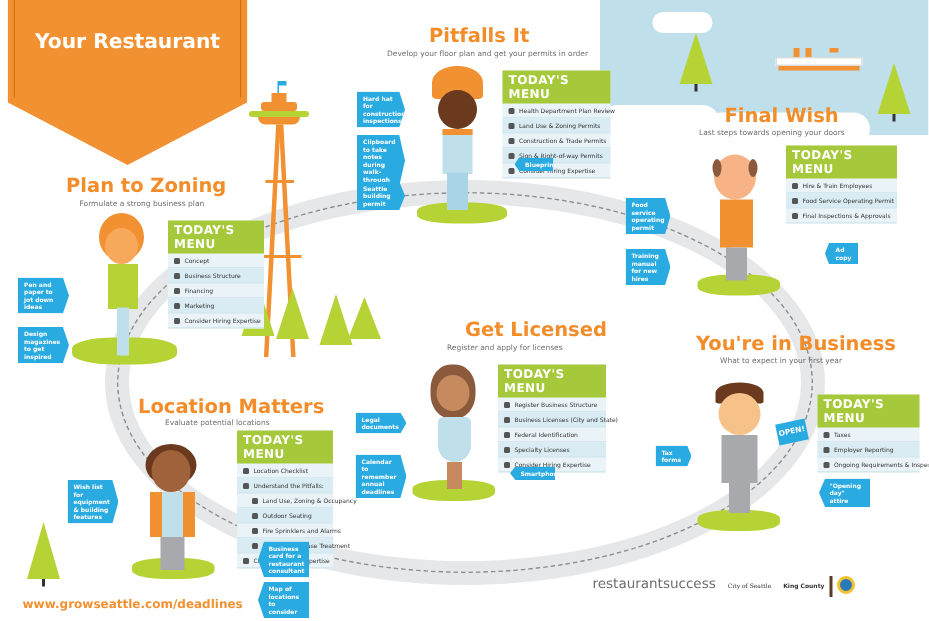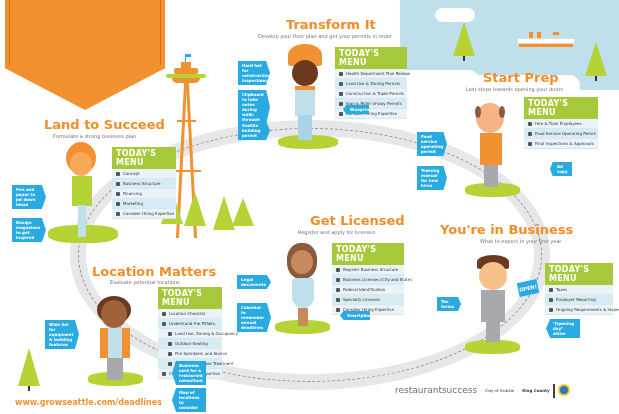--- a/index.html
+++ b/index.html
@@ -72,20 +72,21 @@
   <div class="abs" style="left:20px;top:4px;width:4px;height:6px;background:#f29131;"></div>
   <div class="abs" style="left:36px;top:4px;width:6px;height:3px;background:#f29131;"></div>
 </div>
 
 <div class="ring"></div>
 <div class="ring-dash"></div>
 
 <div class="banner"></div>
 <div class="banner-inner"></div>
 <div class="banner-title">
+  <div>Your Restaurant</div>
 </div>
 
 <div>
   <div class="needle-leg" style="left:174px;top:68px;width:24px;height:6px;border-radius:2px;"></div>
   <div class="needle-leg" style="left:181px;top:62px;width:10px;height:6px;"></div>
   <div class="needle-leg" style="left:185px;top:54px;width:1px;height:8px;background:#29abe2;"></div>
   <div class="abs" style="left:186px;top:54px;width:5px;height:3px;background:#29abe2;"></div>
   <div class="abs" style="left:166px;top:74px;width:40px;height:4px;background:#b5d334;border-radius:2px;"></div>
   <div class="needle-leg" style="left:172px;top:78px;width:28px;height:5px;border-radius:0 0 6px 6px;"></div>
   <div class="needle-leg" style="left:180px;top:83px;width:3px;height:155px;transform:skewX(-3deg);"></div>
@@ -98,21 +99,21 @@
 <div class="tree" style="left:184px;top:192px;"></div>
 <div class="tree" style="left:213px;top:196px;"></div>
 <div class="tree" style="left:232px;top:198px;border-bottom-width:28px;"></div>
 <div class="tree" style="left:453px;top:22px;border-bottom-width:34px;"></div>
 <div class="trunk" style="left:463px;top:56px;"></div>
 <div class="tree" style="left:585px;top:42px;border-bottom-width:34px;"></div>
 <div class="trunk" style="left:595px;top:76px;"></div>
 <div class="tree" style="left:18px;top:348px;border-bottom-width:38px;"></div>
 <div class="trunk" style="left:28px;top:386px;"></div>
 
-<div class="sec-title" style="left:44px;top:117px;">Land to Succeed</div>
+<div class="sec-title" style="left:44px;top:117px;">Plan to Zoning</div>
 <div class="sec-sub" style="left:53px;top:133px;">Formulate a strong business plan</div>
 <div class="splat" style="left:48px;top:225px;width:70px;height:18px;"></div>
 <div>
   <div class="head" style="left:66px;top:142px;width:30px;height:32px;background:#f29131;"></div>
   <div class="head" style="left:70px;top:152px;width:22px;height:24px;background:#f7a85a;"></div>
   <div class="body-part" style="left:72px;top:176px;width:20px;height:30px;background:#b5d334;"></div>
   <div class="body-part" style="left:78px;top:205px;width:8px;height:32px;background:#bfe0ea;"></div>
 </div>
 <div class="menu" style="left:112px;top:147px;width:64px;">
   <div class="menu-head">TODAY'S MENU</div>
@@ -133,21 +134,21 @@
       <span>Marketing</span>
     </div>
   <div class="menu-item">
       <span class="ic"></span>
       <span>Consider Hiring Expertise</span>
     </div>
 </div>
 <div class="tag" style="left:12px;top:185px;width:34px;">Pen and paper to jot down ideas</div>
 <div class="tag" style="left:12px;top:218px;width:34px;">Design magazines to get inspired</div>
 
-<div class="sec-title" style="left:286px;top:17px;">Transform It</div>
+<div class="sec-title" style="left:286px;top:17px;">Pitfalls It</div>
 <div class="sec-sub" style="left:258px;top:33px;">Develop your floor plan and get your permits in order</div>
 <div class="splat" style="left:278px;top:135px;width:60px;height:14px;"></div>
 <div>
   <div class="head" style="left:288px;top:44px;width:34px;height:22px;background:#f29131;border-radius:50% 50% 10% 10%;"></div>
   <div class="head" style="left:292px;top:60px;width:26px;height:26px;background:#6b3a1e;"></div>
   <div class="body-part" style="left:295px;top:86px;width:20px;height:30px;background:#bfe0ea;border-top:4px solid #f29131;"></div>
   <div class="body-part" style="left:298px;top:115px;width:14px;height:25px;background:#a8d4e6;"></div>
 </div>
 <div class="menu" style="left:335px;top:47px;width:72px;">
   <div class="menu-head">TODAY'S MENU</div>
@@ -170,21 +171,21 @@
   <div class="menu-item">
       <span class="ic"></span>
       <span>Consider Hiring Expertise</span>
     </div>
 </div>
 <div class="tag" style="left:238px;top:61px;width:32px;">Hard hat for construction inspections</div>
 <div class="tag" style="left:238px;top:90px;width:32px;">Clipboard to take notes during walk-through</div>
 <div class="tag" style="left:238px;top:121px;width:32px;">Seattle building permit</div>
 <div class="tag left" style="left:343px;top:105px;width:26px;">Blueprints</div>
 
-<div class="sec-title" style="left:483px;top:70px;">Start Prep</div>
+<div class="sec-title" style="left:483px;top:70px;">Final Wish</div>
 <div class="sec-sub" style="left:466px;top:86px;">Last steps towards opening your doors</div>
 <div class="splat" style="left:465px;top:183px;width:55px;height:14px;"></div>
 <div>
   <div class="head" style="left:476px;top:103px;width:28px;height:30px;background:#f7b285;"></div>
   <div class="head" style="left:475px;top:106px;width:6px;height:12px;background:#8b5a3c;"></div>
   <div class="head" style="left:499px;top:106px;width:6px;height:12px;background:#8b5a3c;"></div>
   <div class="body-part" style="left:480px;top:133px;width:22px;height:32px;background:#f29131;"></div>
   <div class="body-part" style="left:484px;top:165px;width:14px;height:22px;background:#a7a9ac;"></div>
 </div>
 <div class="menu" style="left:524px;top:97px;width:74px;">
@@ -280,21 +281,21 @@
     </div>
   <div class="menu-item">
       <span class="ic"></span>
       <span>Consider Hiring Expertise</span>
     </div>
 </div>
 <div class="tag" style="left:237px;top:275px;width:34px;">Legal documents</div>
 <div class="tag" style="left:237px;top:303px;width:34px;">Calendar to remember annual deadlines</div>
 <div class="tag left" style="left:340px;top:311px;width:30px;">Smartphone</div>
 
-<div class="sec-title" style="left:440px;top:222px;">You're in Business</div>
+<div class="sec-title" style="left:464px;top:222px;">You're in Business</div>
 <div class="sec-sub" style="left:480px;top:238px;">What to expect in your first year</div>
 <div class="splat" style="left:465px;top:340px;width:55px;height:14px;"></div>
 <div>
   <div class="head" style="left:477px;top:255px;width:32px;height:14px;background:#6b3a1e;border-radius:50% 50% 10% 10%;"></div>
   <div class="head" style="left:479px;top:262px;width:28px;height:28px;background:#f7c28a;"></div>
   <div class="body-part" style="left:481px;top:290px;width:24px;height:32px;background:#a7a9ac;"></div>
   <div class="body-part" style="left:486px;top:322px;width:14px;height:20px;background:#a7a9ac;"></div>
 </div>
 <div class="abs" style="left:518px;top:281px;width:20px;height:14px;background:#29abe2;color:#fff;font-size:5px;font-weight:bold;display:flex;align-items:center;justify-content:center;transform:rotate(-12deg);">OPEN!</div>
 <div class="menu" style="left:545px;top:263px;width:68px;">

